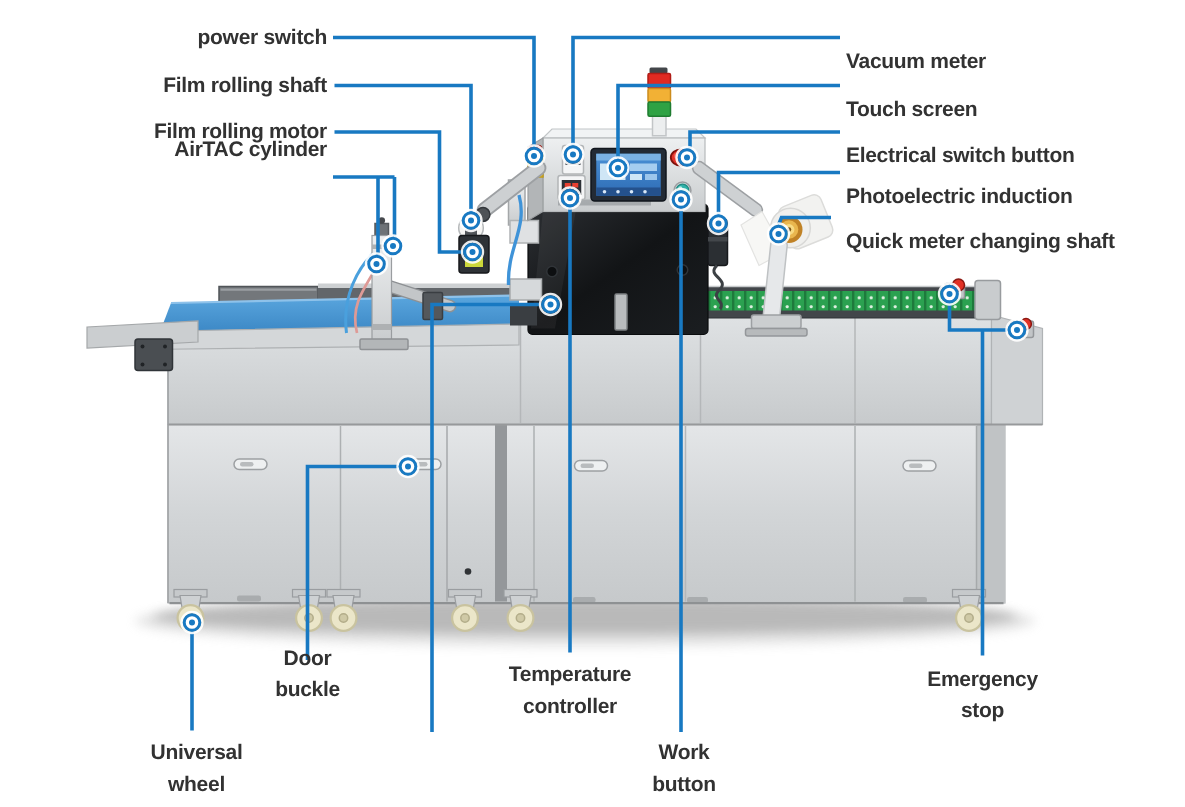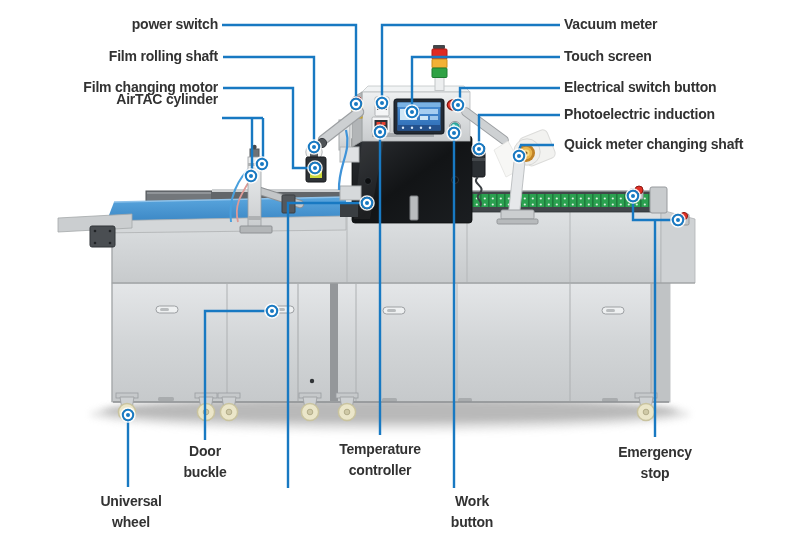--- a/index.html
+++ b/index.html
@@ -2,21 +2,21 @@
 <html><head>
 <meta charset="utf-8">
 <style>
   html,body{margin:0;padding:0;background:#fff;}
   .stage{position:relative;width:790px;height:538px;background:#ffffff;overflow:hidden;
          font-family:"Liberation Sans",sans-serif;}
   .stage svg{position:absolute;left:0;top:0;}
   .lbl{position:absolute;font-size:14px;font-weight:700;color:#323232;
        line-height:21px;letter-spacing:-0.2px;white-space:pre-line;}
   .lbl-left{text-align:right;}
-  .lbl-right{text-align:left;}
+  .lbl-right{text-align:left;margin-top:16px;}
   .lbl-bottom{transform:translateX(-50%);text-align:center;}
   .callout{fill:none;stroke:#1879c2;stroke-width:2.4;}
   .mk-halo{fill:none;stroke:rgba(255,255,255,0.9);stroke-width:1.6;}
   .mk-ring{fill:#ffffff;stroke:#1879c2;stroke-width:2;}
   .mk-dot{fill:#1879c2;}
 </style>
 </head>
 <body>
 
 <div class="stage">
@@ -419,32 +419,32 @@
     <g transform="translate(678,220)">
           <circle class="mk-halo" r="7"></circle>
           <circle class="mk-ring" r="5.2"></circle>
           <circle class="mk-dot" r="2"></circle>
         </g>
   </g>
 </svg>
 
   <div class="lbl lbl-left" style="right:572px;top:14px;">power switch</div>
   <div class="lbl lbl-left" style="right:572px;top:46px;">Film rolling shaft</div>
-  <div class="lbl lbl-left" style="right:572px;top:77px;">Film changing motor</div>
+  <div class="lbl lbl-left" style="right:572px;top:77px;">Film rolling motor</div>
   <div class="lbl lbl-left" style="right:572px;top:89px;">AirTAC cylinder</div>
 
   <div class="lbl lbl-right" style="left:564px;top:14px;">Vacuum meter</div>
   <div class="lbl lbl-right" style="left:564px;top:46px;">Touch screen</div>
   <div class="lbl lbl-right" style="left:564px;top:77px;">Electrical switch button</div>
   <div class="lbl lbl-right" style="left:564px;top:104px;">Photoelectric induction</div>
   <div class="lbl lbl-right" style="left:564px;top:134px;">Quick meter changing shaft</div>
 
   <div class="lbl lbl-bottom" style="left:131px;top:491px;">Universal
 wheel</div>
-  <div class="lbl lbl-bottom" style="left:205px;top:441px;">Door
+  <div class="lbl lbl-bottom" style="left:205px;top:428px;">Door
 buckle</div>
   <div class="lbl lbl-bottom" style="left:380px;top:439px;">Temperature
 controller</div>
-  <div class="lbl lbl-bottom" style="left:456px;top:491px;margin-left:16px;">Work
+  <div class="lbl lbl-bottom" style="left:456px;top:491px;">Work
 button</div>
   <div class="lbl lbl-bottom" style="left:655px;top:442px;">Emergency
 stop</div>
 </div>
 
 </body></html>

